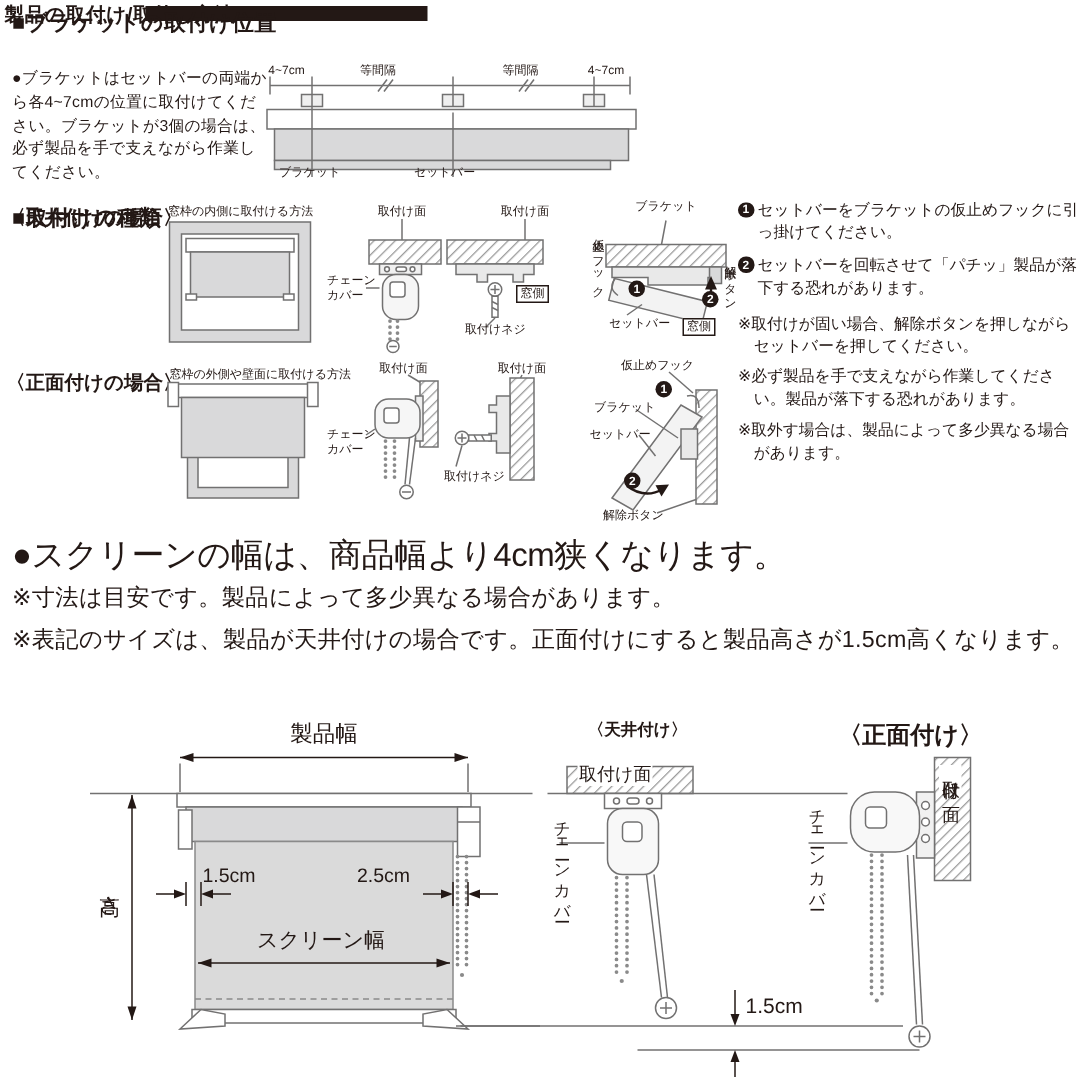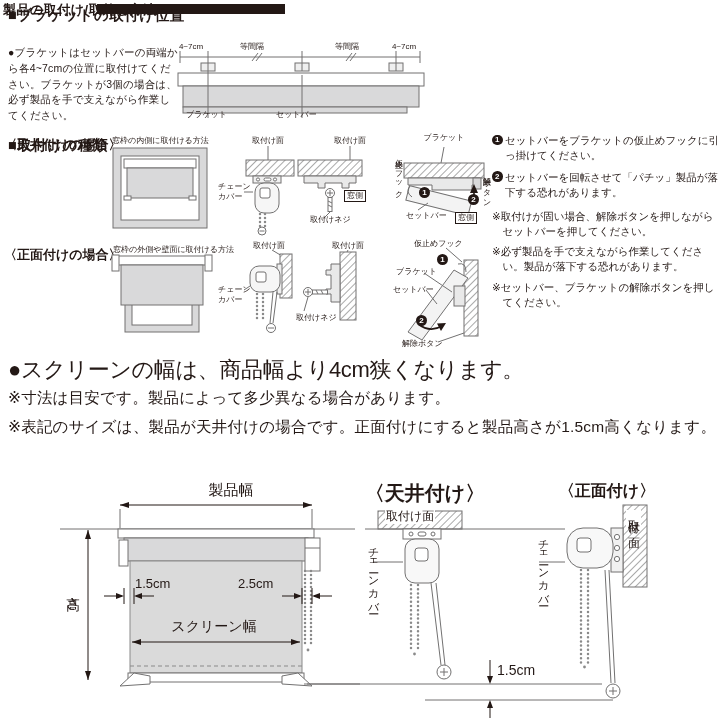--- a/index.html
+++ b/index.html
@@ -158,21 +158,21 @@
     <p class="step">
       <span class="dotInline">1</span>
       <span>セットバーをブラケットの仮止めフックに引っ掛けてください。</span>
     </p>
     <p class="step">
       <span class="dotInline">2</span>
       <span>セットバーを回転させて「パチッ」製品が落下する恐れがあります。</span>
     </p>
     <p class="noteP first">※取付けが固い場合、解除ボタンを押しながらセットバーを押してください。</p>
     <p class="noteP">※必ず製品を手で支えながら作業してください。製品が落下する恐れがあります。</p>
-    <p class="noteP">※セットバー、ブラケットの解除ボタンを押してください。</p>
+    <p class="noteP">※取外す場合は、製品によって多少異なる場合があります。</p>
   </div>
 
   <div class="rowtitle" style="left:4px;top:246px;">〈正面付けの場合〉</div>
   <div class="lbl" style="left:113px;top:245px;">窓枠の外側や壁面に取付ける方法</div>
 
   <svg style="left:112px;top:254px;" width="100" height="88" viewBox="0 0 100 88">
     <rect x="13" y="30" width="74" height="48" fill="#d9d9da" stroke="#727171"></rect>
     <rect x="20" y="37" width="60" height="34" fill="#ffffff" stroke="#727171"></rect>
     <rect x="3" y="2" width="94" height="9" fill="#ffffff" stroke="#727171"></rect>
     <rect x="0" y="1" width="7" height="16" fill="#ffffff" stroke="#727171"></rect>
@@ -279,21 +279,21 @@
     <line x1="252" y1="110" x2="252" y2="126" stroke="#231815"></line>
     <line x1="222" y1="118" x2="240" y2="118" stroke="#231815"></line>
     <polygon points="242,118 234,115 234,121" fill="#231815"></polygon>
     <line x1="272" y1="118" x2="254" y2="118" stroke="#231815"></line>
     <polygon points="252,118 260,115 260,121" fill="#231815"></polygon>
 
     <line x1="72" y1="164" x2="240" y2="164" stroke="#231815"></line>
     <polygon points="72,164 81,161 81,167" fill="#231815"></polygon>
     <polygon points="240,164 231,161 231,167" fill="#231815"></polygon>
   </svg>
-  <div class="lbl c" style="left:216px;top:481px;font-size:15px;margin-left:15px;">製品幅</div>
+  <div class="lbl c" style="left:216px;top:481px;font-size:15px;">製品幅</div>
   <div class="lbl vtext" style="left:64px;top:586px;font-size:14px;">高さ</div>
   <div class="lbl" style="left:135px;top:576px;font-size:13px;">1.5cm</div>
   <div class="lbl" style="left:238px;top:576px;font-size:13px;">2.5cm</div>
   <div class="lbl c" style="left:214px;top:618px;font-size:14px;">スクリーン幅</div>
 
   <svg style="left:305px;top:478px;" width="415" height="242" viewBox="0 0 415 242">
 
     <rect x="73" y="33" width="84" height="18" fill="url(#hatch)" stroke="#727171"></rect>
     <line x1="60" y1="51" x2="260" y2="51" stroke="#727171"></line>
     <rect x="98" y="51" width="38" height="10" fill="#ffffff" stroke="#727171"></rect>
@@ -329,21 +329,21 @@
     <line x1="308" y1="209" x2="308" y2="217" stroke="#727171"></line>
     <line x1="234" y1="84" x2="260" y2="84" stroke="#727171"></line>
 
     <line x1="2" y1="206" x2="297" y2="206" stroke="#727171"></line>
     <line x1="120" y1="222" x2="308" y2="222" stroke="#727171"></line>
     <line x1="185" y1="182" x2="185" y2="204" stroke="#231815"></line>
     <polygon points="185,206 182,198 188,198" fill="#231815"></polygon>
     <line x1="185" y1="240" x2="185" y2="224" stroke="#231815"></line>
     <polygon points="185,222 182,230 188,230" fill="#231815"></polygon>
   </svg>
-  <div class="lbl c b" style="left:425px;top:481px;font-size:20px;font-family:Liberation Serif, serif;">〈天井付け〉</div>
+  <div class="lbl c b" style="left:425px;top:481px;font-size:11px;font-family:Liberation Serif, serif;">〈天井付け〉</div>
   <div class="lbl c b" style="left:607px;top:481px;font-size:16px;">〈正面付け〉</div>
   <div class="lbl" style="left:385px;top:509px;font-size:12px;background:#fff;padding:0 1px;">取付け面</div>
   <div class="lbl vtext" style="left:366px;top:540px;font-size:11px;">チェーンカバー</div>
   <div class="lbl vtext" style="left:626px;top:510px;font-size:12px;background:#fff;padding:1px 0;">取付け面</div>
   <div class="lbl vtext" style="left:536px;top:532px;font-size:11px;">チェーンカバー</div>
   <div class="lbl" style="left:497px;top:662px;font-size:14px;">1.5cm</div>
 
 </div>
 
 </body></html>

